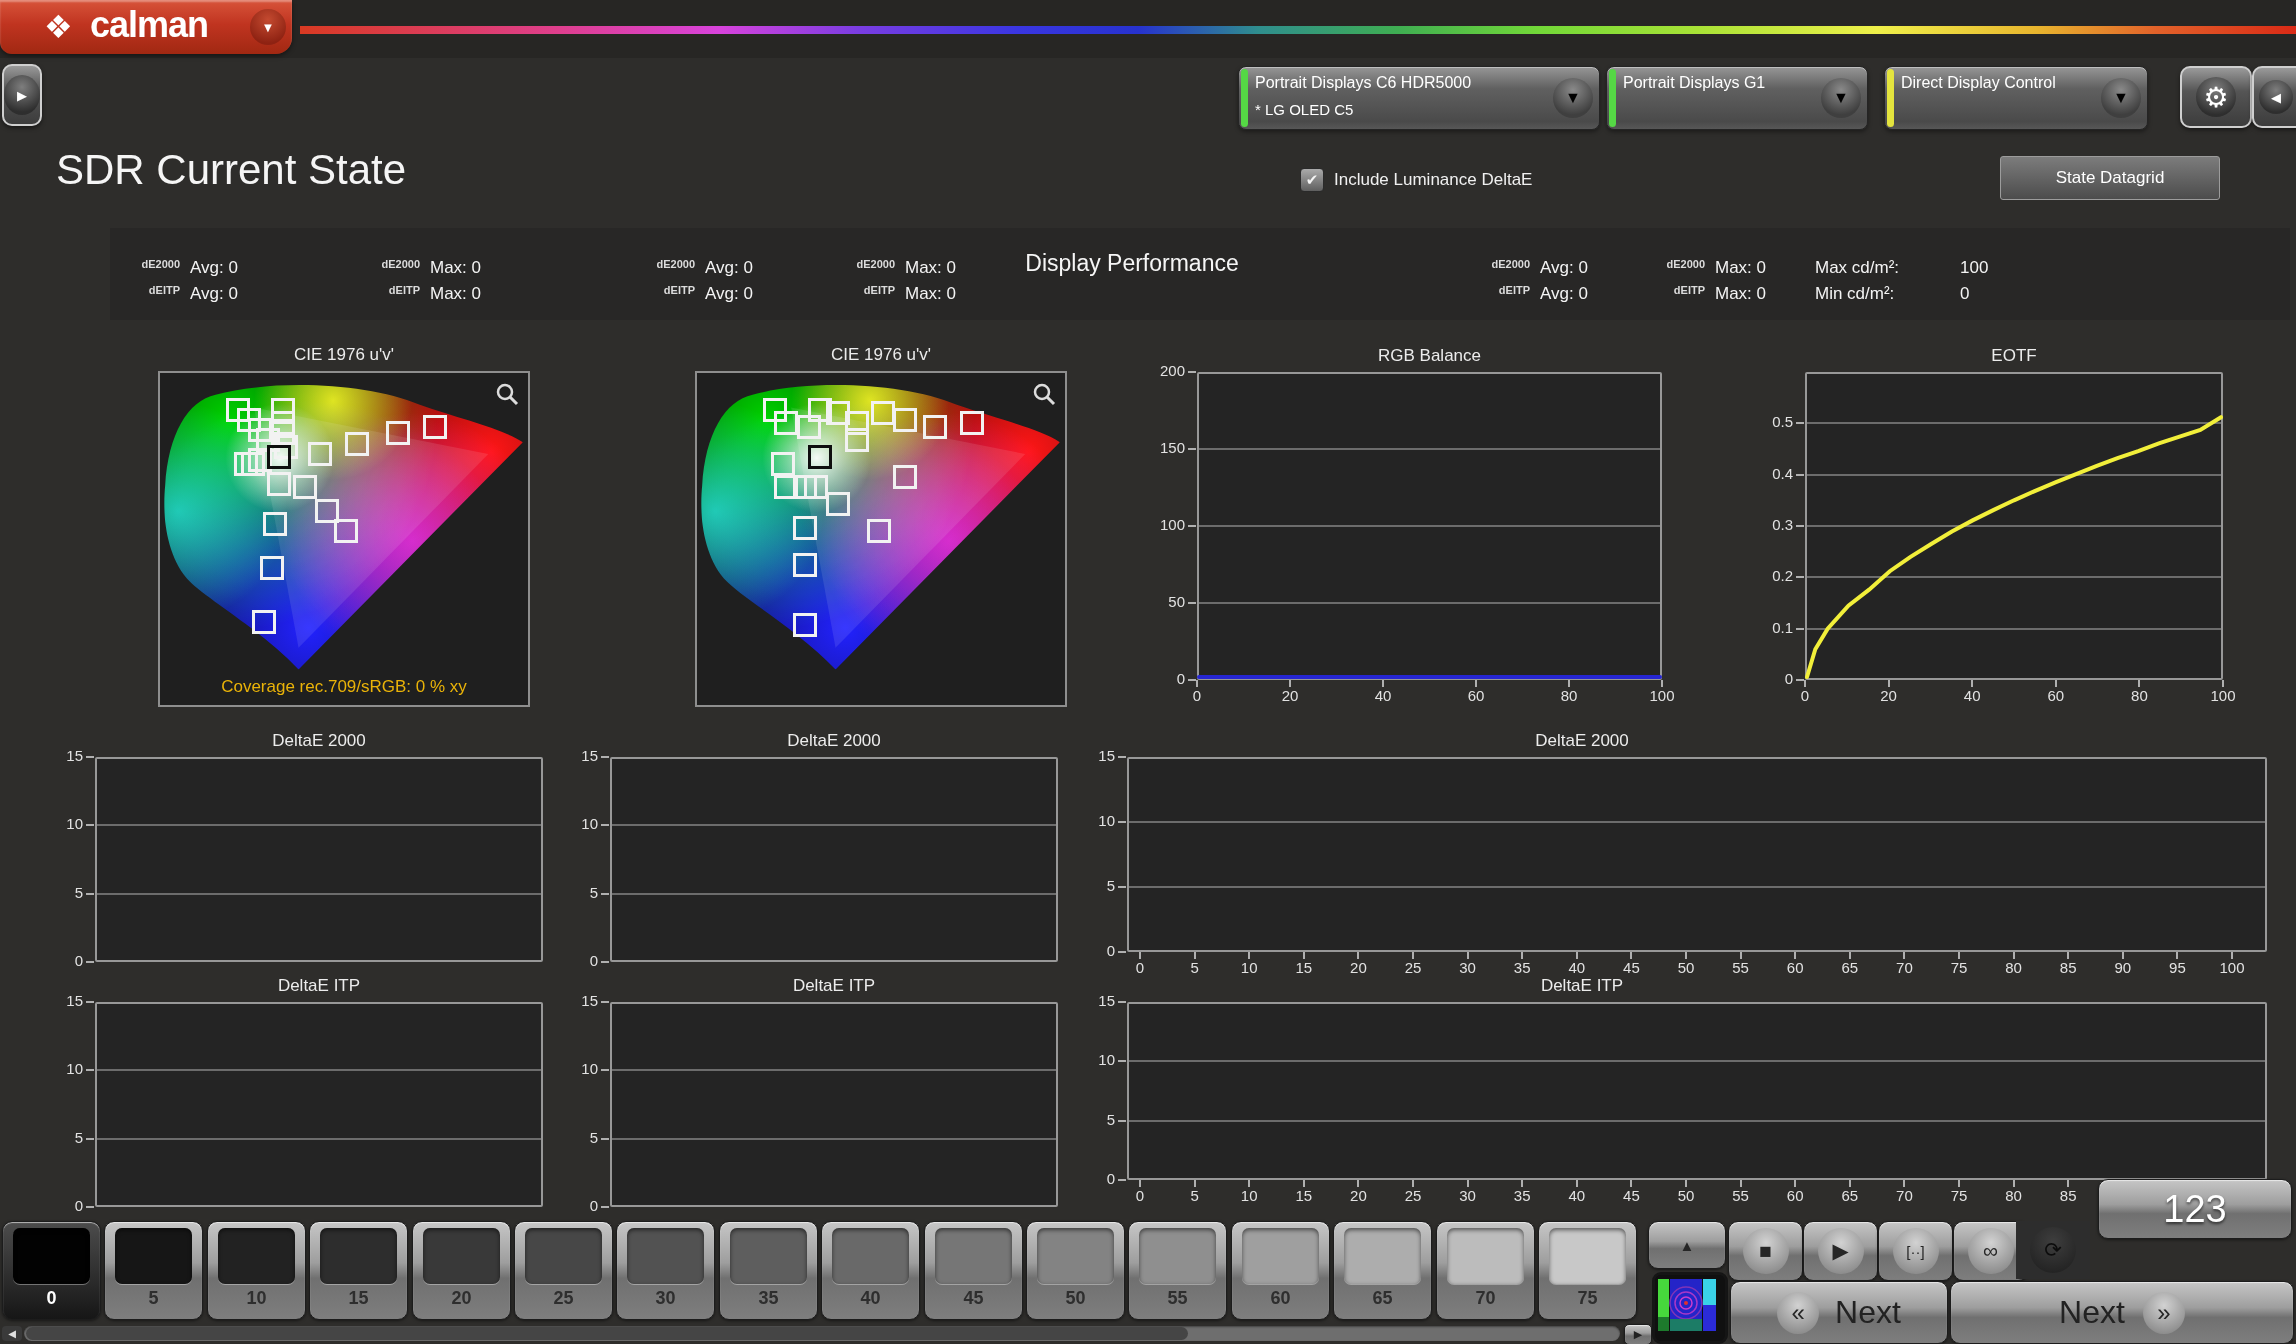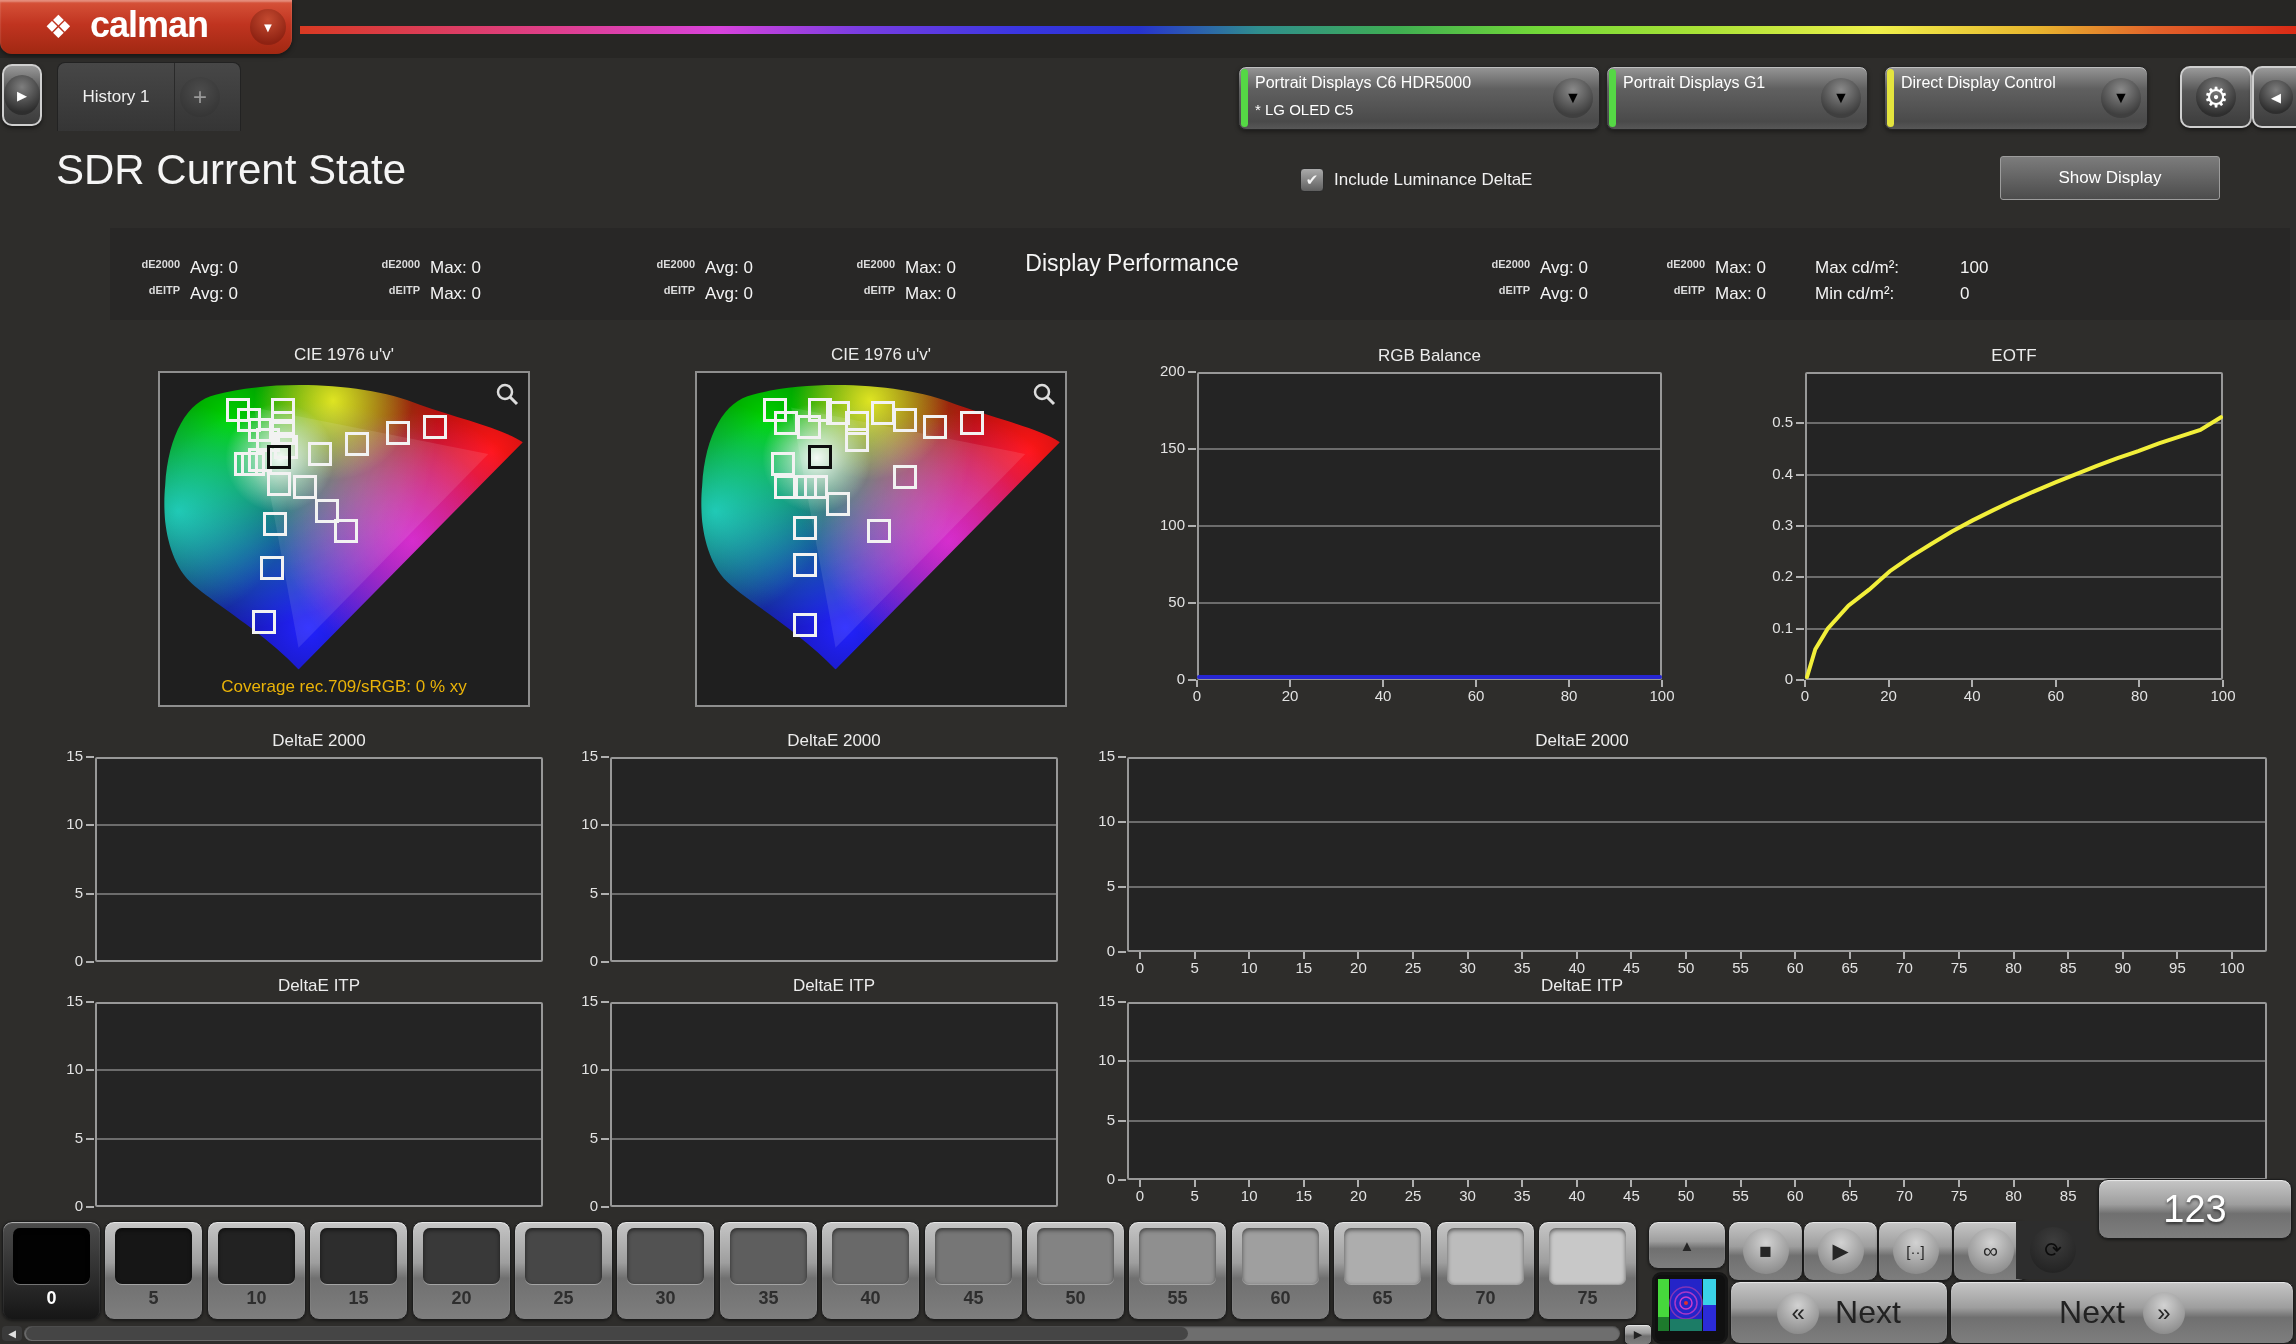--- a/index.html
+++ b/index.html
@@ -109,42 +109,37 @@
     <span class="logo-text">calman</span>
     <span class="logo-dd">
       <span>▼</span>
     </span>
   </div>
 
   <div class="sqbtn" style="left:2px;top:64px;width:36px;height:58px;">
     <span class="circ" style="font-size:13px;">▶</span>
   </div>
 
-  <div id="tabwrap">
-    <div id="tabLabel">History 1</div>
-    <div id="tabDivider"></div>
-    <div id="tabAdd">+</div>
-  </div>
 
   <div class="sqbtn" style="left:2180px;top:66px;width:68px;height:58px;">
     <span class="circ" style="font-size:28px;">⚙</span>
   </div>
   <div class="sqbtn" style="left:2252px;top:66px;width:44px;height:58px;border-radius:10px 0 0 10px;">
     <span class="circ" style="width:34px;height:34px;font-size:13px;">◀</span>
   </div>
 
   <div id="pageTitle">SDR Current State</div>
 
   <div id="lumWrap">
     <span class="cb">
       <span>✔</span>
     </span>
     <span id="lumLabel">Include Luminance DeltaE</span>
   </div>
-  <div id="datagridBtn">Show Display</div>
+  <div id="datagridBtn">State Datagrid</div>
 
   <div id="statsPanel">
       <div class="sg" style="left: 0px; top: 4px; width: 470px;">
         <div class="sg-title" style="left: 0px; width: 470px;"></div>
         <div class="s" style="left: 0px; top: 26px;">dE2000</div>
         <div class="v" style="left: 80px; top: 26px;">Avg: 0</div>
         <div class="s" style="left: 240px; top: 26px;">dE2000</div>
         <div class="v" style="left: 320px; top: 26px;">Max: 0</div>
         <div class="s" style="left: 0px; top: 52px;">dEITP</div>
         <div class="v" style="left: 80px; top: 52px;">Avg: 0</div>

